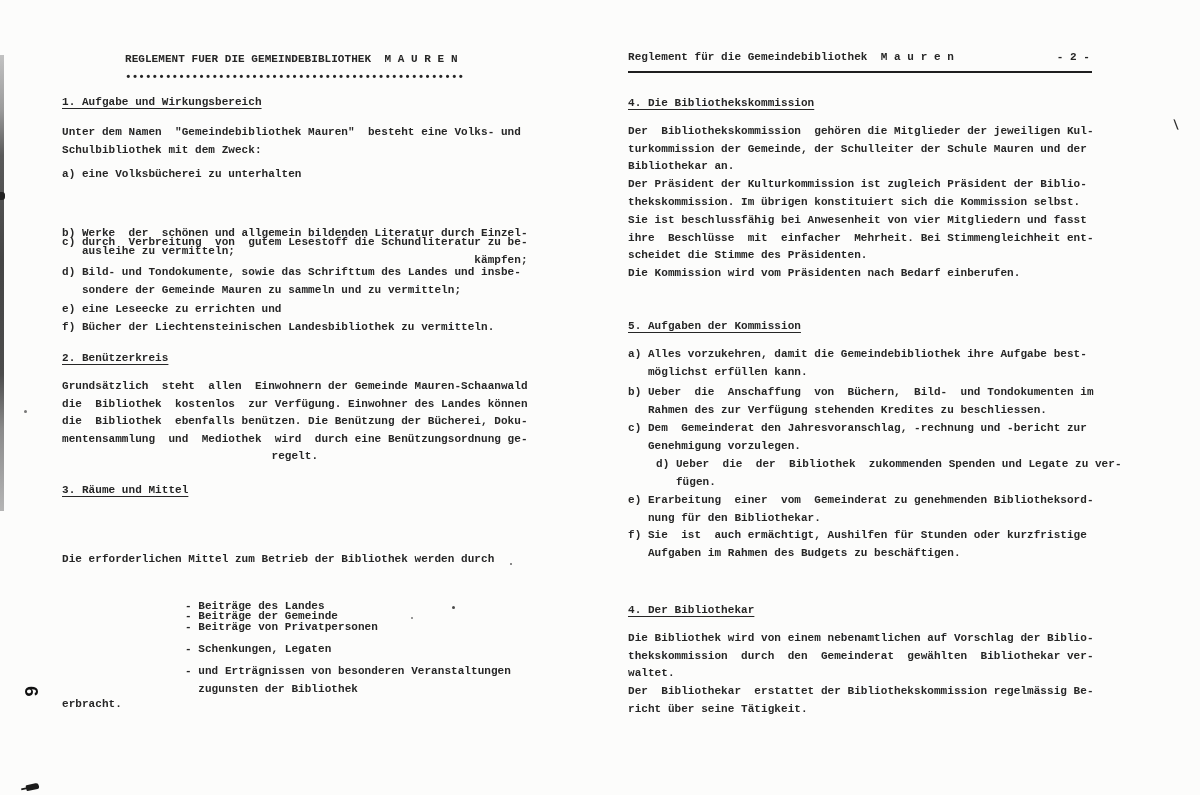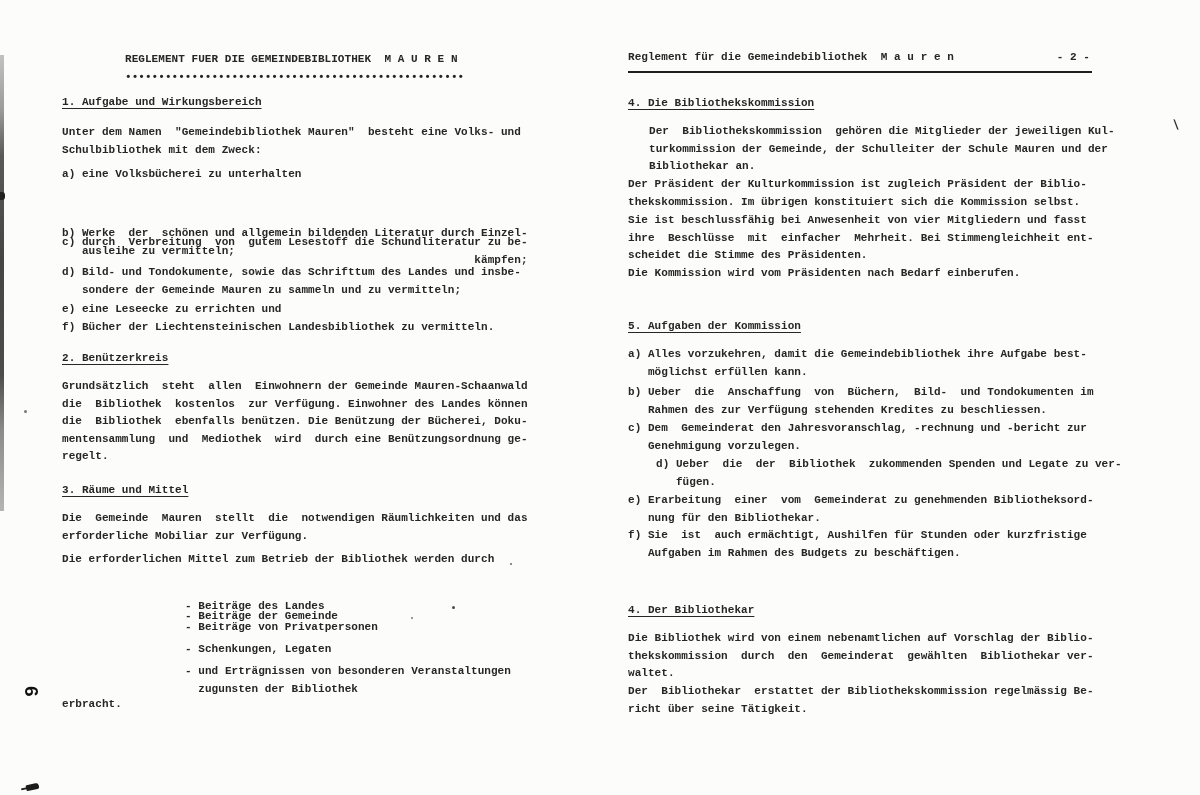--- a/index.html
+++ b/index.html
@@ -72,46 +72,44 @@
   <div class="blk" style="top:189px;margin-top:36px;">b) Werke  der  schönen und allgemein bildenden Literatur durch Einzel-
    ausleihe zu vermitteln;</div>
   <div class="blk" style="top:234px;text-align:right;">c) durch  Verbreitung  von  gutem Lesestoff die Schundliteratur zu be-
    kämpfen;</div>
   <div class="blk" style="top:264px;">d) Bild- und Tondokumente, sowie das Schrifttum des Landes und insbe-
    sondere der Gemeinde Mauren zu sammeln und zu vermitteln;</div>
   <div class="blk" style="top:301px;">e) eine Leseecke zu errichten und</div>
   <div class="blk" style="top:319px;">f) Bücher der Liechtensteinischen Landesbibliothek zu vermitteln.</div>
 
   <div class="blk hd" style="top:350px;">2. Benützerkreis</div>
-  <div class="blk" style="top:378px;">Grundsätzlich  steht  allen  Einwohnern der Gemeinde Mauren-Schaanwald
+  <div class="blk" style="top:378px;text-align:center;">Grundsätzlich  steht  allen  Einwohnern der Gemeinde Mauren-Schaanwald
 die  Bibliothek  kostenlos  zur Verfügung. Einwohner des Landes können
 die  Bibliothek  ebenfalls benützen. Die Benützung der Bücherei, Doku-
 mentensammlung  und  Mediothek  wird  durch eine Benützungsordnung ge-
 regelt.</div>
 
   <div class="blk hd" style="top:482px;">3. Räume und Mittel</div>
-  <div class="blk" style="top:510px;">Die  Gemeinde  Mauren  stellt  die  notwendigen Räumlichkeiten und das
-erforderliche Mobiliar zur Verfügung.</div>
   <div class="blk" style="top:551px;">Die erforderlichen Mittel zum Betrieb der Bibliothek werden durch</div>
   <div class="blk" style="top:608px;left:123px;">- Beiträge der Gemeinde</div>
   <div class="blk" style="top:598px;left:123px;">- Beiträge des Landes</div>
   <div class="blk" style="top:619px;left:123px;">- Beiträge von Privatpersonen</div>
   <div class="blk" style="top:641px;left:123px;">- Schenkungen, Legaten</div>
   <div class="blk" style="top:663px;left:123px;">- und Erträgnissen von besonderen Veranstaltungen
   zugunsten der Bibliothek</div>
   <div class="blk" style="top:696px;">erbracht.</div>
 </div>
 
 <div class="col" id="col-right">
   <div class="blk" style="top:49px;">Reglement für die Gemeindebibliothek  M a u r e n</div>
   <div class="blk" style="top:49px;left:auto;right:2px;">- 2 -</div>
   <div class="hrule" style="top:71px;width:464px;"></div>
 
   <div class="blk hd" style="top:95px;">4. Die Bibliothekskommission</div>
-  <div class="blk" style="top:123px;margin-left:21px;">Der  Bibliothekskommission  gehören die Mitglieder der jeweiligen Kul-
+  <div class="blk" style="top:123px;">Der  Bibliothekskommission  gehören die Mitglieder der jeweiligen Kul-
 turkommission der Gemeinde, der Schulleiter der Schule Mauren und der
 Bibliothekar an.</div>
   <div class="blk" style="top:176px;">Der Präsident der Kulturkommission ist zugleich Präsident der Biblio-
 thekskommission. Im übrigen konstituiert sich die Kommission selbst.</div>
   <div class="blk" style="top:212px;">Sie ist beschlussfähig bei Anwesenheit von vier Mitgliedern und fasst
 ihre  Beschlüsse  mit  einfacher  Mehrheit. Bei Stimmengleichheit ent-
 scheidet die Stimme des Präsidenten.</div>
   <div class="blk" style="top:265px;">Die Kommission wird vom Präsidenten nach Bedarf einberufen.</div>
 
   <div class="blk hd" style="top:318px;">5. Aufgaben der Kommission</div>

